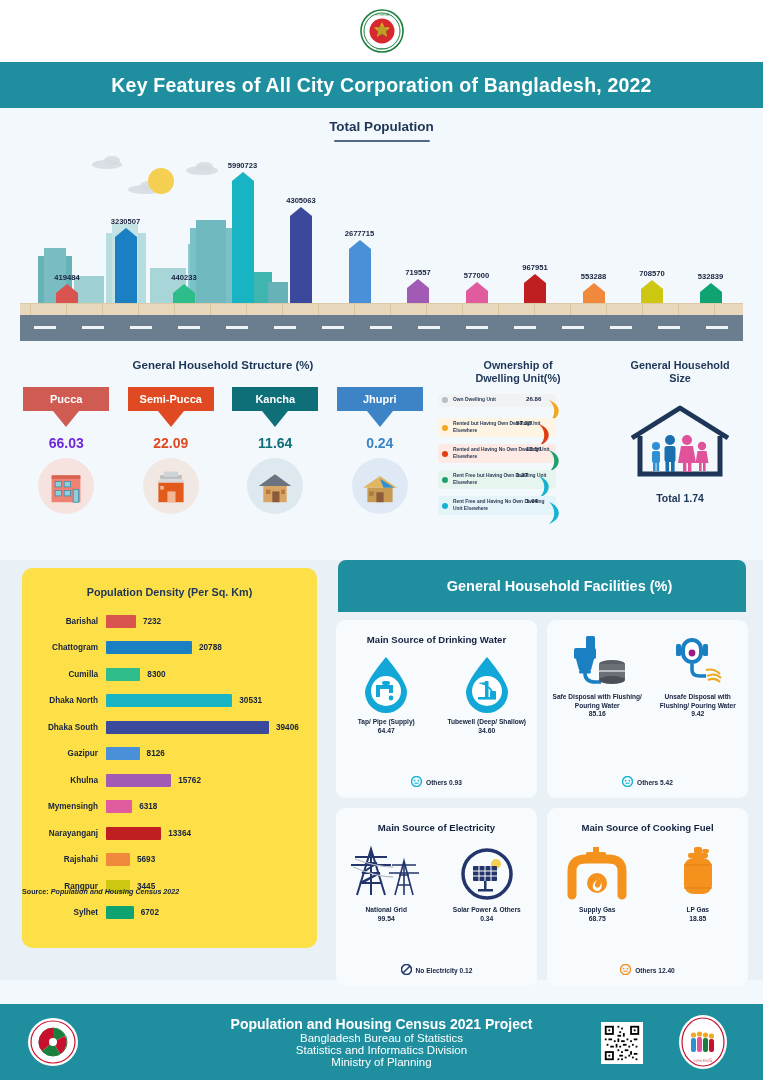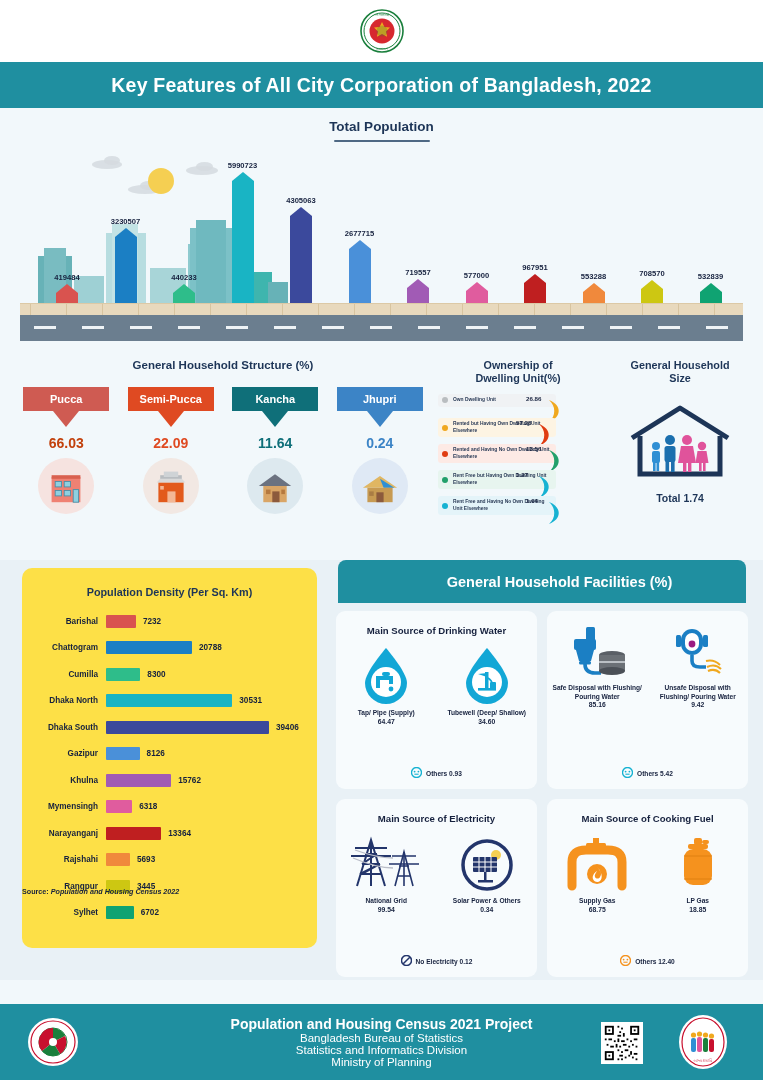--- a/index.html
+++ b/index.html
@@ -106,21 +106,21 @@
     background: #fde047; border-radius: 10px;
   }
   .density-title { text-align:center; font-size: 10.8px; font-weight:bold; padding-top: 18px; color:#1d3557;}
   .d-row { display: flex; align-items: center; height: 26.5px; padding-left: 8px; }
   .d-name { width: 76px; text-align: right; font-size: 8.2px; font-weight: bold; padding-right: 8px; color:#16213e;}
   .d-bar { height: 13px; border-radius: 1px; }
   .d-val { font-size: 8.2px; font-weight: bold; margin-left: 7px; color:#16213e; white-space: nowrap;}
 
   .fac-wrap { position: absolute; left: 336px; top: 0px; width: 412px; }
   .fac-header {
-    background: #1f8fa0; border-radius: 8px 8px 0 0; height: 43px;
+    background: #1f8fa0; border-radius: 8px 8px 0 0; height: 52px;
     display:flex; align-items:center; justify-content:center;
     color:#fff; font-size: 14.5px; font-weight: bold; width: 408px; margin-left: 2px; padding-left: 35px;
   }
   .fac-grid { display: grid; grid-template-columns: 1fr 1fr; gap: 10px; margin-top: 8px; }
   .fac-card { background: #f7fbfd; border-radius: 9px; height: 178px; position: relative; }
   .fac-title { text-align:center; font-size: 9.6px; font-weight: bold; padding-top: 14px; color:#16213e;}
   .fac-pair { display:flex; justify-content: space-around; margin-top: 8px; }
   .fac-item { width: 95px; text-align:center; }
   .fac-ico { height: 60px; display:flex; align-items:flex-end; justify-content:center; }
   .fac-lbl { font-size: 6.6px; font-weight: bold; line-height: 1.3; margin-top: 5px; color:#16213e;}
@@ -338,21 +338,21 @@
   </div>
 
   <div class="mid">
 
     <div class="struct">
       <div class="sec-title">General Household Structure (%)</div>
       <div class="struct-row">
           <div class="struct-item">
             <div class="tag" style="background:#cf5b52">Pucca</div>
             <div class="tag-point" style="border-top:16px solid #cf5b52"></div>
-            <div class="struct-val" style="color:#c2410c">66.03</div>
+            <div class="struct-val" style="color:#6d28d9">66.03</div>
             <div class="struct-ico" style="background:#f6e3e0">
               <svg viewBox="0 0 44 40" width="40" height="36">
                 <rect x="6" y="10" width="32" height="28" fill="#ef8173"></rect>
                 <rect x="6" y="8" width="32" height="4" fill="#d9604f"></rect>
                 <rect x="10" y="15" width="7" height="6" fill="#8fd0e0" stroke="#4a90a8"></rect>
                 <rect x="20" y="15" width="7" height="6" fill="#8fd0e0" stroke="#4a90a8"></rect>
                 <rect x="10" y="25" width="7" height="6" fill="#8fd0e0" stroke="#4a90a8"></rect>
                 <rect x="20" y="25" width="7" height="6" fill="#8fd0e0" stroke="#4a90a8"></rect>
                 <rect x="30" y="24" width="6" height="14" fill="#8fd0e0" stroke="#4a90a8"></rect>
               </svg>

